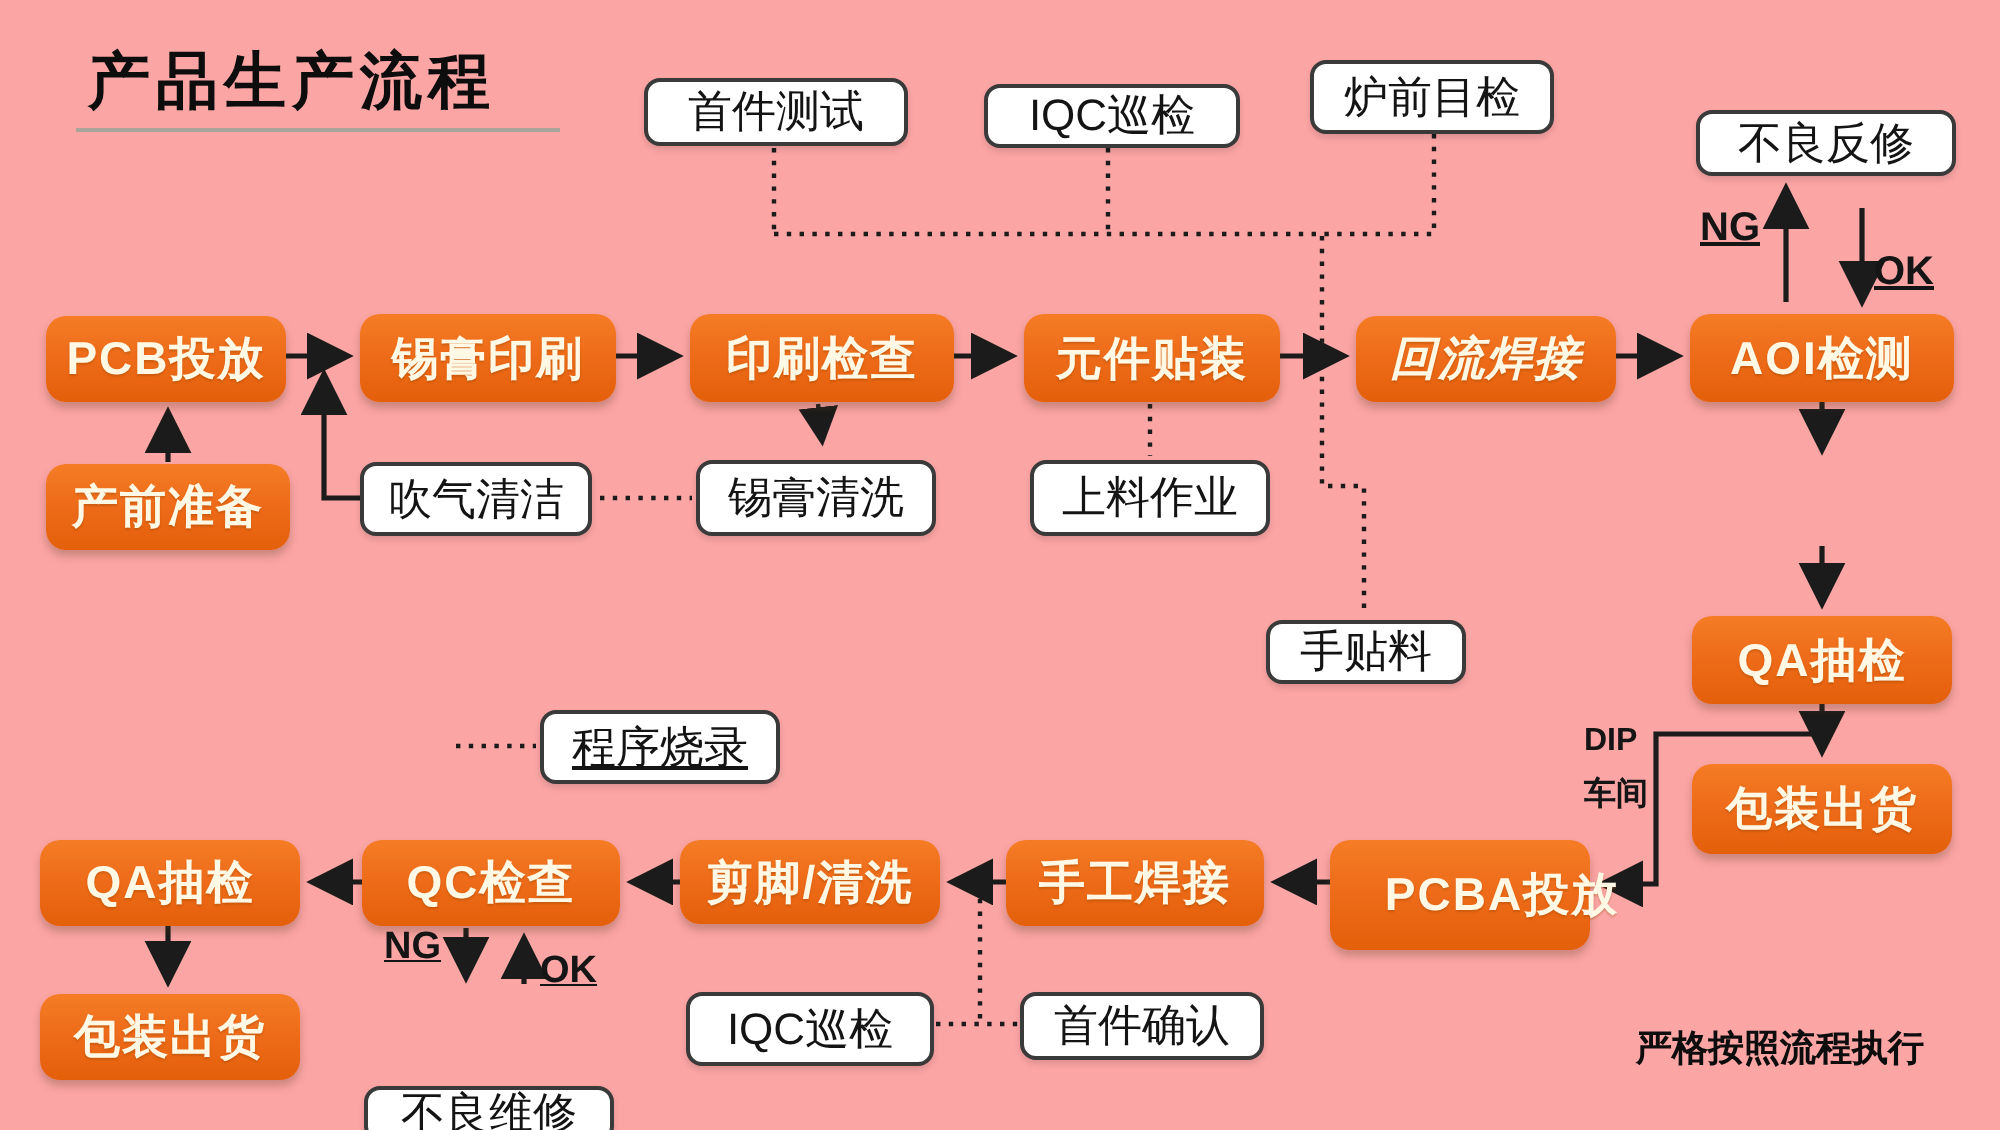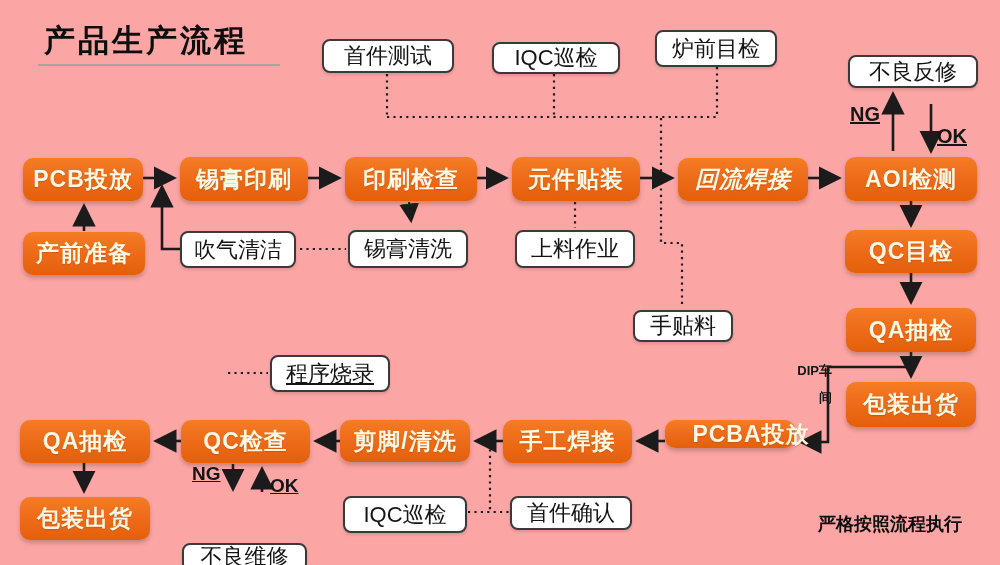--- a/index.html
+++ b/index.html
@@ -43,22 +43,22 @@
     position:absolute;z-index:3;
     color:#151515;font-weight:bold;
     white-space:nowrap;
   }
   #title{font-size:31px;letter-spacing:3px;color:#0d0d0d;}
   #title-underline{
     position:absolute;z-index:2;height:2px;background:#aaa49b;
   }
   #dip-label{
     white-space:normal;word-break:break-all;
-    width:40px;text-align:right;
-    font-size:13px;line-height:27px;
+    width:40px;text-align:left;
+    font-size:16px;line-height:27px;
   }
   #footer-note{font-size:18px;color:#0d0d0d;}
   .ng-ok{font-size:20px;text-decoration:underline;}
 </style>
 </head>
 <body>
 
 <div id="canvas">
 
   <svg id="connectors" width="1000" height="565">
@@ -119,35 +119,34 @@
   <div class="node primary" style="left:180px;top:157px;width:128px;height:44px;">锡膏印刷</div>
   <div class="node primary" style="left:345px;top:157px;width:132px;height:44px;">印刷检查</div>
   <div class="node primary" style="left:512px;top:157px;width:128px;height:44px;">元件贴装</div>
   <div class="node primary" style="left:678px;top:158px;width:130px;height:43px;font-style:italic;">回流焊接</div>
   <div class="node primary" style="left:845px;top:157px;width:132px;height:44px;">AOI检测</div>
 
   <div class="node primary" style="left:23px;top:232px;width:122px;height:43px;">产前准备</div>
   <div class="node aux" style="left:180px;top:231px;width:116px;height:37px;">吹气清洁</div>
   <div class="node aux" style="left:348px;top:230px;width:120px;height:38px;">锡膏清洗</div>
   <div class="node aux" style="left:515px;top:230px;width:120px;height:38px;">上料作业</div>
-  <div class="node primary" style="left:845px;top:230px;width:132px;height:43px;">QC目检</div>
 
   <div class="node primary" style="left:846px;top:308px;width:130px;height:44px;">QA抽检</div>
   <div class="node primary" style="left:846px;top:382px;width:130px;height:45px;">包装出货</div>
 
   <div class="node aux" style="left:633px;top:310px;width:100px;height:32px;">手贴料</div>
   <div class="node aux" style="left:270px;top:355px;width:120px;height:37px;text-decoration:underline;">程序烧录</div>
 
   <div id="dip-label" class="lbl" style="left:792px;top:357px;">DIP车间</div>
 
   <div class="node primary" style="left:20px;top:420px;width:130px;height:43px;">QA抽检</div>
   <div class="node primary" style="left:181px;top:420px;width:129px;height:43px;">QC检查</div>
   <div class="node primary" style="left:340px;top:420px;width:130px;height:42px;">剪脚/清洗</div>
   <div class="node primary" style="left:503px;top:420px;width:129px;height:43px;">手工焊接</div>
-  <div class="node primary" style="left:665px;top:420px;width:130px;height:28px;padding-left:42px;">PCBA投放</div>
+  <div class="node primary" style="left:665px;top:420px;width:130px;height:55px;padding-left:42px;">PCBA投放</div>
 
   <div class="lbl ng-ok" style="left:192px;top:463px;font-size:19px;">NG</div>
   <div class="lbl ng-ok" style="left:270px;top:475px;font-size:19px;">OK</div>
 
   <div class="node primary" style="left:20px;top:497px;width:130px;height:43px;">包装出货</div>
   <div class="node aux" style="left:182px;top:495px;width:125px;height:28px;margin-top:48px;">不良维修</div>
   <div class="node aux" style="left:343px;top:496px;width:124px;height:37px;">IQC巡检</div>
   <div class="node aux" style="left:510px;top:496px;width:122px;height:34px;">首件确认</div>
 
   <div id="footer-note" class="lbl" style="left:818px;top:512px;">严格按照流程执行</div>

